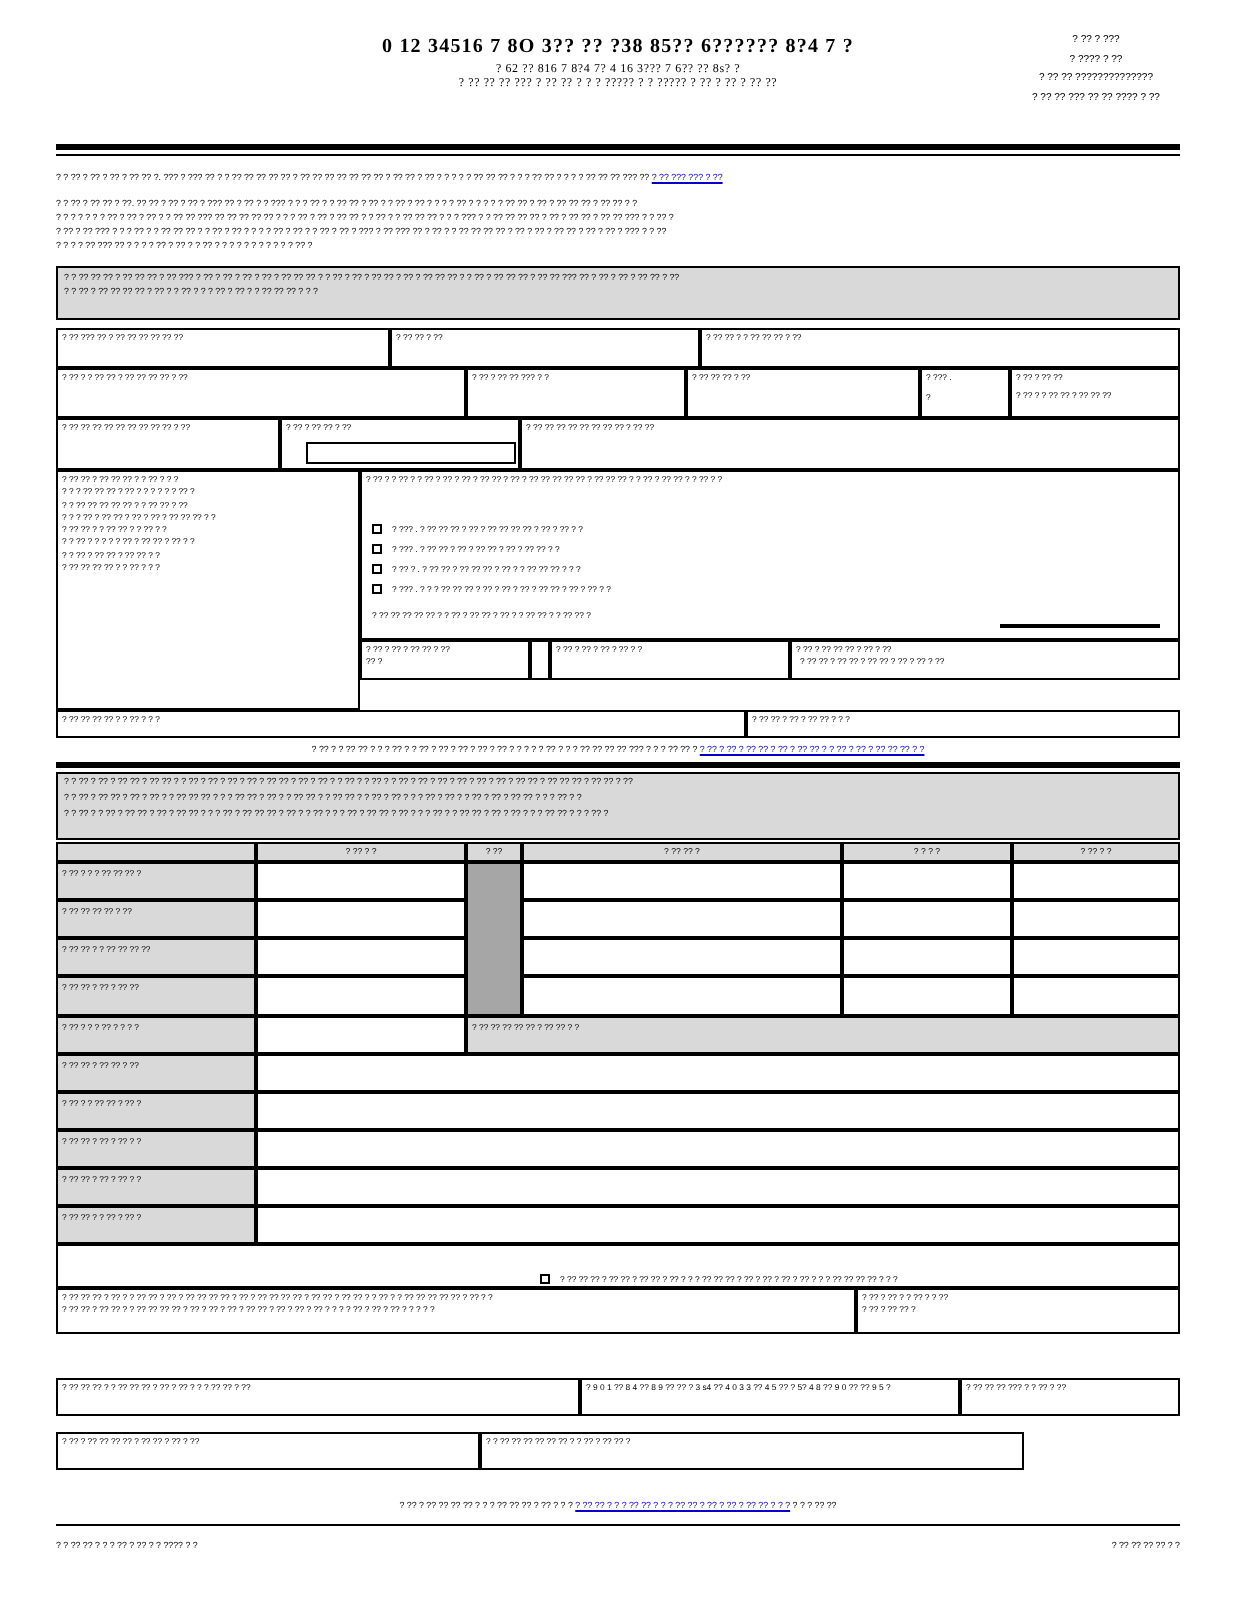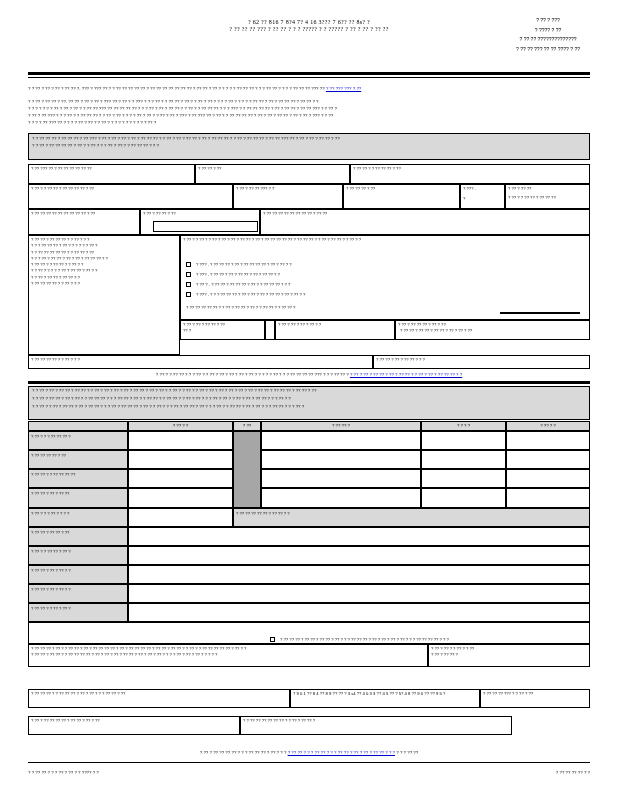--- a/index.html
+++ b/index.html
@@ -60,20 +60,21 @@
   .f-left{position:absolute;left:28px;}
   .f-right{position:absolute;right:28px;}
   .ctr{text-align:center;}
 </style>
 </head>
 <body>
 
 <div class="page">
 
   <div class="hdr">
+    <div class="hdr-title">0 12  34516  7 8O 3?? ?? ?38 85?? 6?????? 8?4 7 ?</div>
     <div class="hdr-sub">?  62 ?? 816  7 8?4 7? 4   16 3??? 7  6?? ?? 8s? ?</div>
     <div class="hdr-sub">?  ?? ?? ?? ???  ? ?? ?? ?   ?  ? ????? ?   ? ????? ?    ?? ? ?? ? ?? ??</div>
     <div class="hdr-right">
       <div>?  ?? ? ???</div>
       <div>?  ???? ? ??</div>
       <div>? ??   ?? ??????????????</div>
       <div>? ?? ?? ??? ?? ?? ???? ? ??</div>
     </div>
   </div>
 

